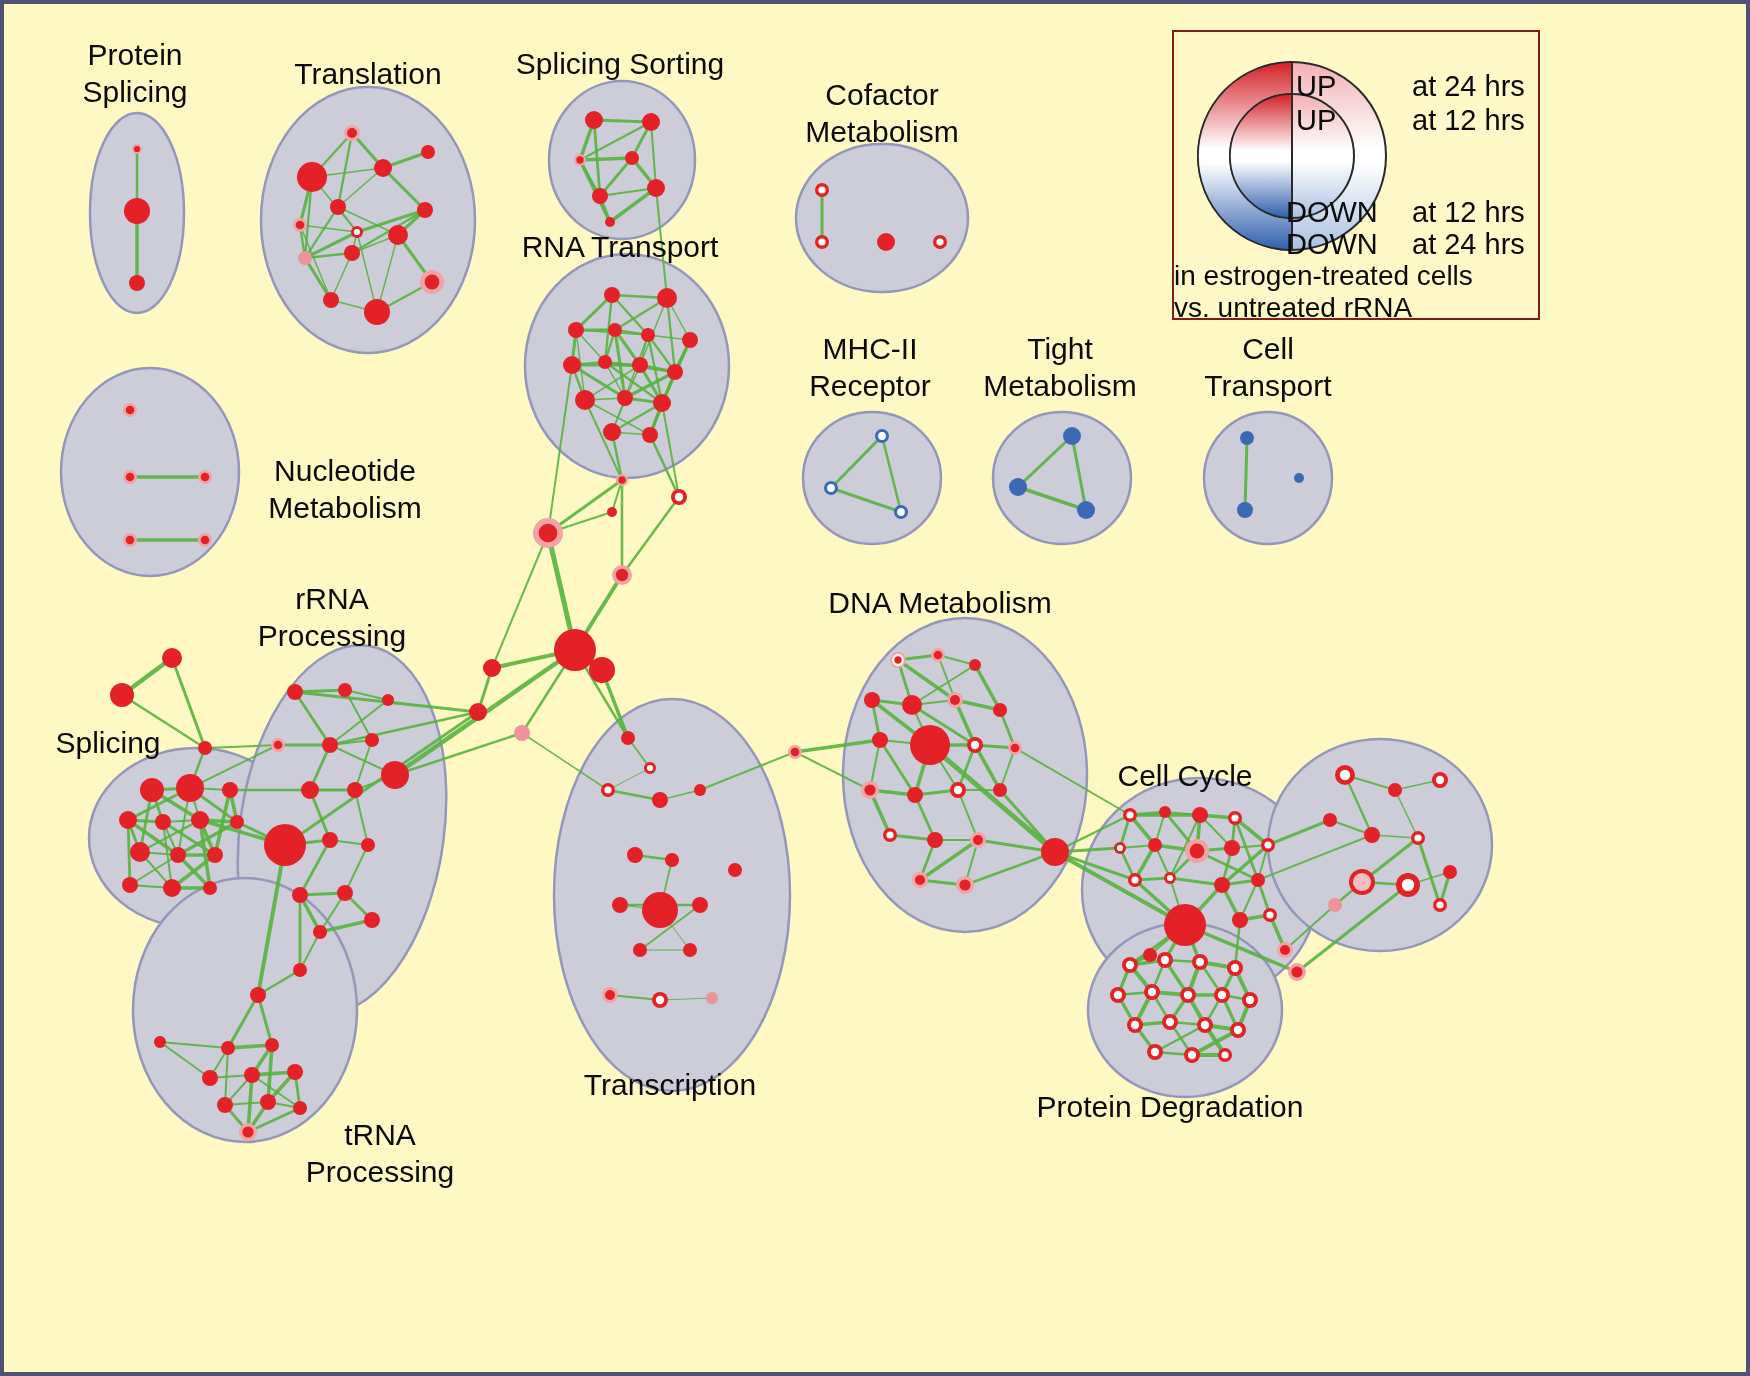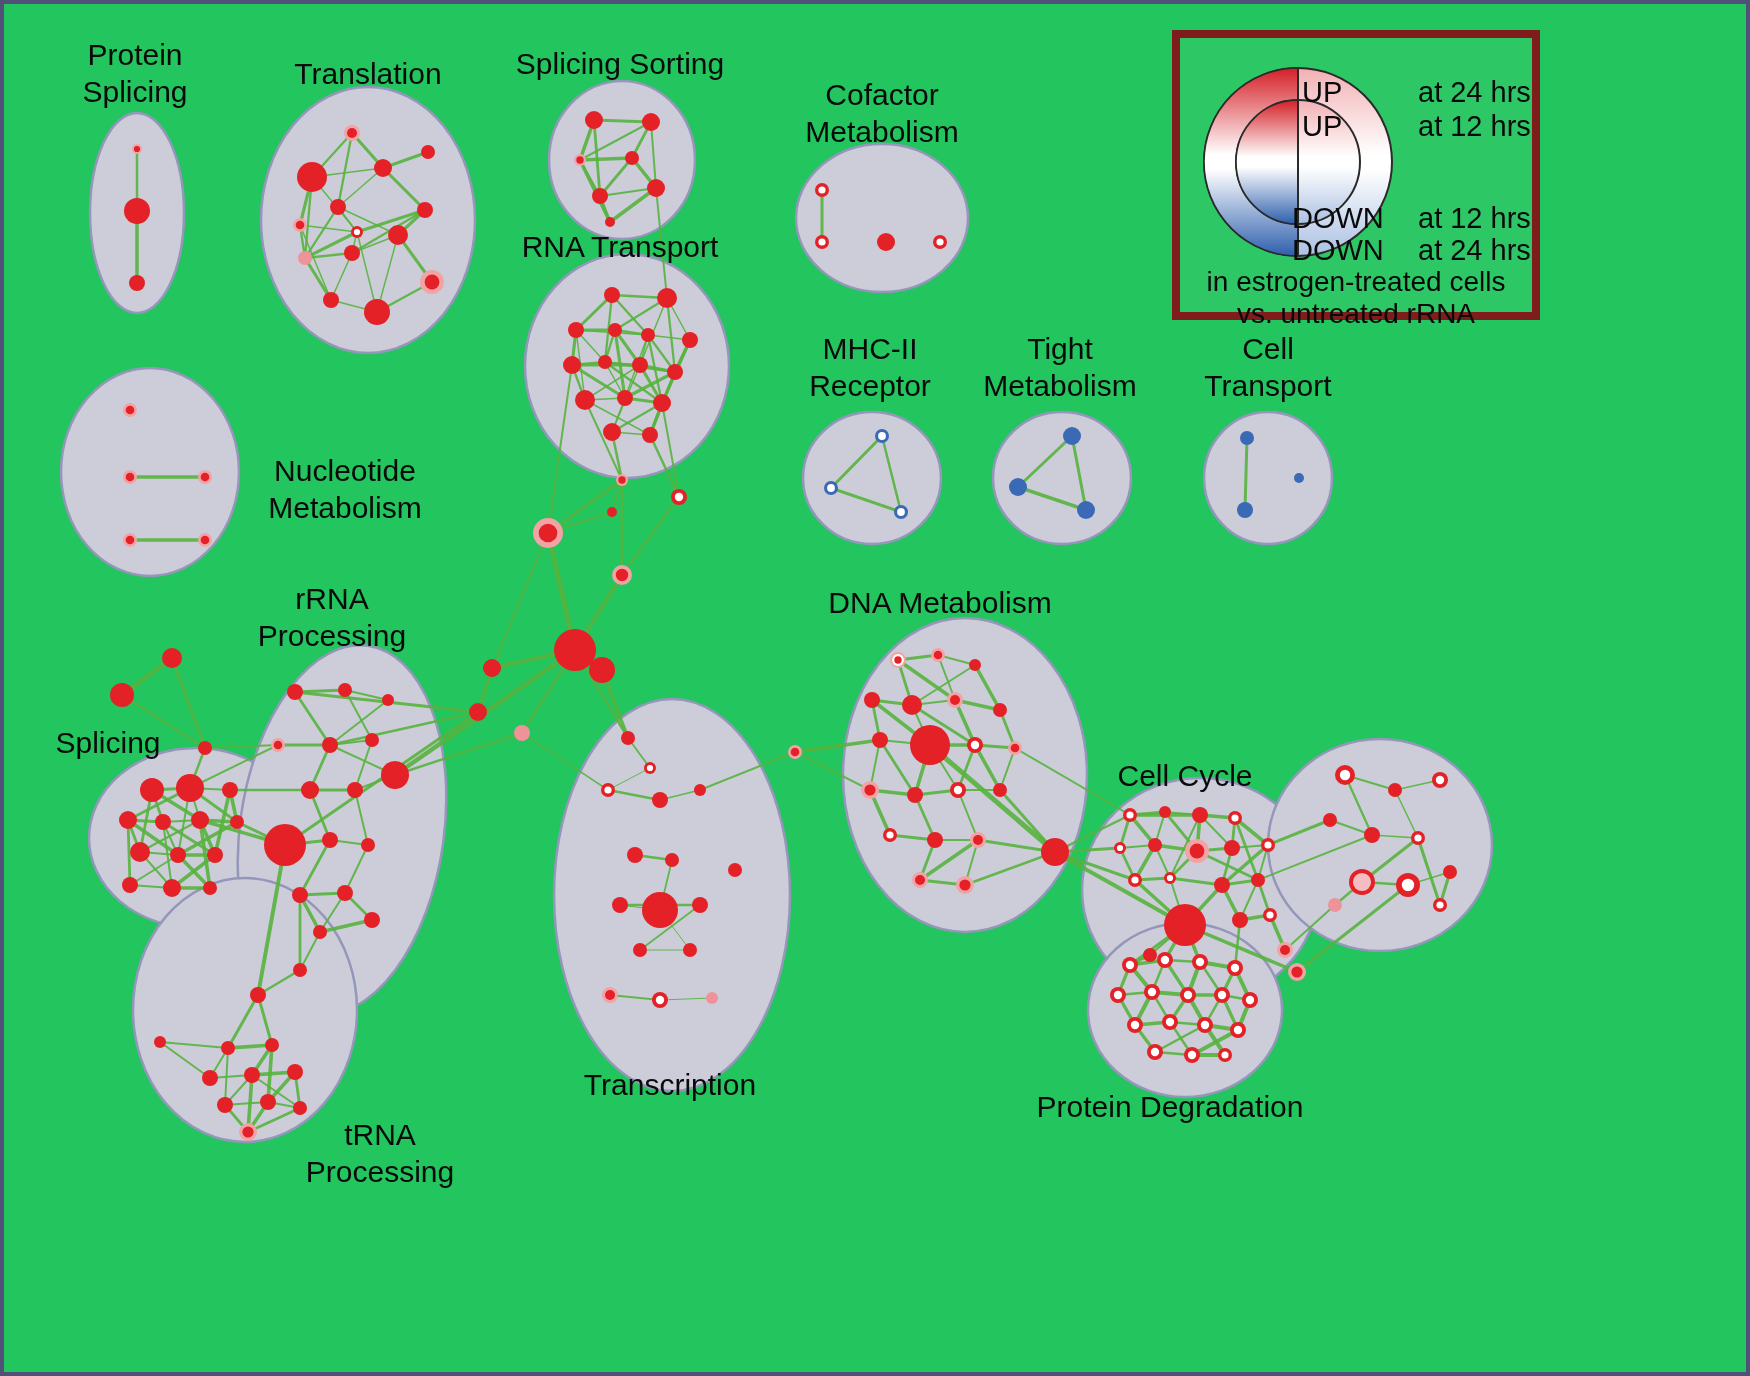--- a/index.html
+++ b/index.html
@@ -1,34 +1,34 @@
 <!DOCTYPE html>
 <html><head>
 <meta charset="utf-8">
 <style>
   html,body{margin:0;padding:0;background:#ffffff;}
   .stage{
     position:relative;width:1750px;height:1376px;
-    background:#22c55e;overflow:hidden;
+    background:#fef9c3;overflow:hidden;
     font-family:"Liberation Sans", sans-serif;
   }
   .frame{position:absolute;inset:0;border:4px solid #4f5178;pointer-events:none;z-index:50;}
   #net{position:absolute;left:0;top:0;z-index:1;}
   .clabel{
     position:absolute;transform:translateX(-50%);
     text-align:center;font-size:30px;line-height:37px;color:#0a0a0a;
     white-space:nowrap;z-index:10;
   }
   .legend{
     position:absolute;left:1172px;top:30px;width:368px;height:290px;
-    border:8px solid #7f1d1d;background:rgba(255,255,255,0.05);z-index:20;box-sizing:border-box;
+    border:2px solid #7f1d1d;background:rgba(255,255,255,0.05);z-index:20;box-sizing:border-box;
   }
   #legend-gfx{position:absolute;left:18px;top:24px;}
   .legend-text{position:absolute;font-size:29px;color:#0a0a0a;white-space:nowrap;}
-  .legend-cap{position:absolute;left:0;right:0;text-align:center;font-size:28px;color:#0a0a0a;}
+  .legend-cap{position:absolute;left:0;right:0;text-align:left;font-size:28px;color:#0a0a0a;}
 </style>
 </head>
 <body>
 
 <div class="stage">
   <svg id="net" width="1750" height="1376">
       <ellipse cx="137" cy="213" rx="47" ry="100" fill="#cdcdda" stroke="#9496ba" stroke-width="2.5"></ellipse>
       <ellipse cx="368" cy="220" rx="107" ry="133" fill="#cdcdda" stroke="#9496ba" stroke-width="2.5"></ellipse>
       <ellipse cx="622" cy="160" rx="73" ry="79" fill="#cdcdda" stroke="#9496ba" stroke-width="2.5"></ellipse>
       <ellipse cx="627" cy="366" rx="102" ry="112" fill="#cdcdda" stroke="#9496ba" stroke-width="2.5"></ellipse>

